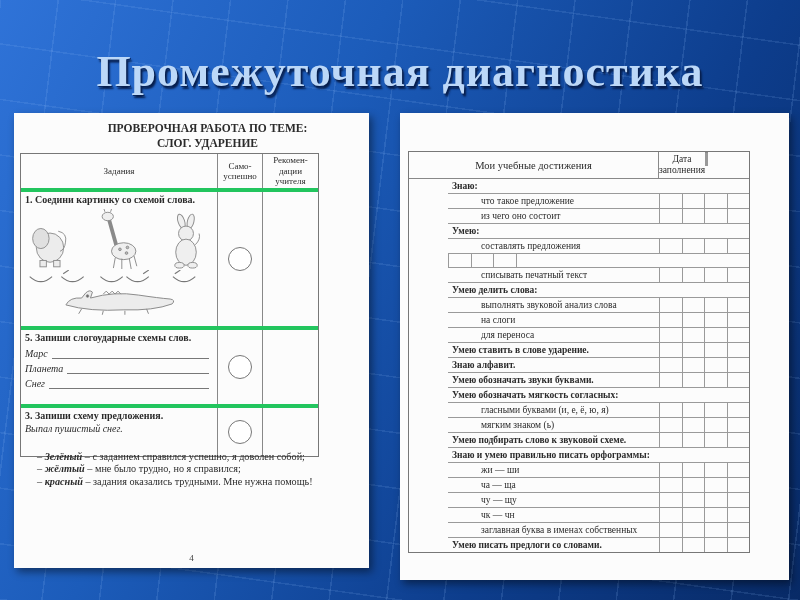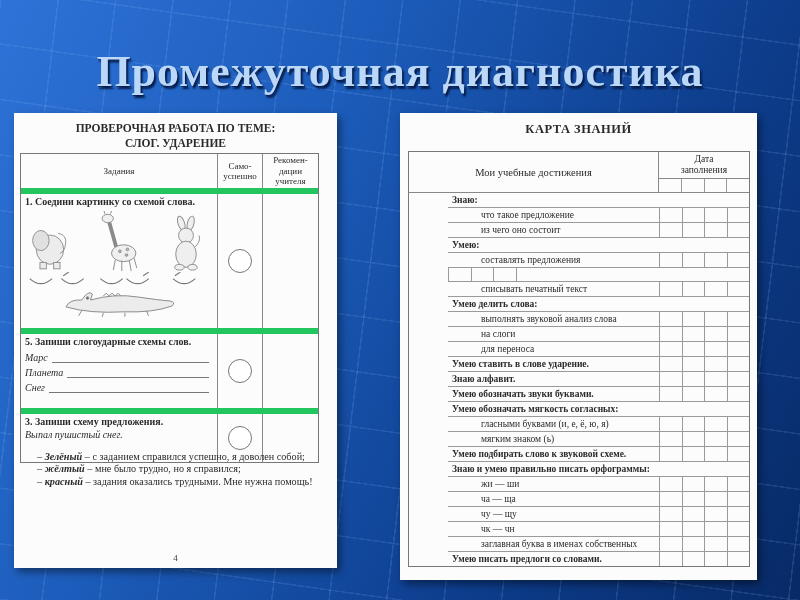--- a/index.html
+++ b/index.html
@@ -9,29 +9,29 @@
     background:
       repeating-linear-gradient(97deg, rgba(140,185,245,0.16) 0 1.5px, transparent 1.5px 57px),
       repeating-linear-gradient(8deg, rgba(140,185,245,0.14) 0 1.5px, transparent 1.5px 55px),
       linear-gradient(118deg,#2f73d8 0%,#1c5cba 35%,#0d3d8c 70%,#082a66 100%);
   }
   .slide-title{
     position:absolute;top:46px;left:0;width:100%;text-align:center;
     font-weight:bold;font-size:44px;letter-spacing:1px;color:#bcd8f8;
     text-shadow:2px 3px 2px #071f4e, 1px 1px 0 #0a2a66;
   }
-  .page{position:absolute;background:#fcfcfc;box-shadow:3px 4px 8px rgba(0,0,0,0.45);color:#2b2b2b;}
+  .page{position:absolute;background:#fcfcfc;box-shadow:3px 4px 8px rgba(0,0,0,0.45);color:#2b2b2b;padding-left:32px;}
   .page.left{left:14px;top:113px;width:323px;height:455px;}
   .page.right{left:400px;top:113px;width:357px;height:467px;}
 
   
   .ws-title{margin-top:8px;text-align:center;font-weight:bold;font-size:11.5px;line-height:1.3;white-space:pre-line;}
   .ws-table{position:absolute;left:6px;top:40px;width:297px;border:1px solid #777;}
   .ws-row{display:flex;}
-  .ws-row + .ws-row{border-top:6px solid #22c55e;}
+  .ws-row + .ws-row{border-top:4px solid #22c55e;}
   .ws-col-task{width:197px;border-right:1px solid #888;padding:2px 4px;box-sizing:border-box;}
   .ws-col-self{width:45px;border-right:1px solid #888;display:flex;align-items:center;justify-content:center;box-sizing:border-box;}
   .ws-col-teacher{width:55px;box-sizing:border-box;}
   .ws-header{height:34px;}
   .ws-header .hcell{display:flex;align-items:center;justify-content:center;text-align:center;
     font-size:9px;line-height:1.15;white-space:pre-line;}
   .ws-r1{height:134px;}
   .ws-r2{height:74px;}
   .ws-r3{height:48px;}
   .task-label{font-weight:bold;font-size:10px;line-height:1.15;}
@@ -48,21 +48,21 @@
   .intro{font-weight:bold;}
   .term{font-weight:bold;font-style:italic;}
   .pagenum{position:absolute;bottom:5px;left:0;width:100%;text-align:center;font-size:9px;color:#444;}
 
   
   .km-title{margin-top:9px;text-align:center;font-weight:bold;font-size:12.5px;letter-spacing:0.5px;}
   .km-table{position:absolute;left:8px;top:38px;width:340px;border:1px solid #777;}
   .km-header{display:flex;border-bottom:1px solid #888;}
   .km-h-ach{width:250px;border-right:1px solid #888;display:flex;align-items:center;justify-content:center;
     font-size:10.5px;box-sizing:border-box;}
-  .km-h-date{width:90px;display:flex;flex-direction:column;box-sizing:border-box;}
+  .km-h-date{width:90px;display:flex;flex-direction:row;box-sizing:border-box;}
   .km-h-date-label{height:26px;text-align:center;font-size:9.5px;line-height:1.15;white-space:pre-line;padding-top:2px;box-sizing:border-box;}
   .km-h-subcells{display:flex;border-top:1px solid #888;height:13px;}
   .km-h-subcells .kcell{flex:1;}
   .km-h-subcells .kcell + .kcell{border-left:1px solid #999;}
   .krow{display:flex;border-top:1px solid #9a9a9a;min-height:13.4px;font-size:9.5px;line-height:13px;margin-left:39px;}
   .krow:first-child{border-top:none;}
   .krow .ktext{flex:1;padding:1px 3px 0 4px;white-space:nowrap;overflow:hidden;}
   .krow.item .ktext{padding-left:33px;}
   .krow.section .ktext,.krow.bold .ktext{font-weight:bold;}
   .kcells{width:90px;display:flex;border-left:1px solid #9a9a9a;box-sizing:border-box;}
@@ -193,21 +193,20 @@
   </div>
 
   <div class="instructions">
     <span id="eval-items"><p><span>– </span><span class="term">Зелёный</span><span> – с заданием справился успешно, я доволен собой;</span></p><p><span>– </span><span class="term">жёлтый</span><span> – мне было трудно, но я справился;</span></p><p><span>– </span><span class="term">красный</span><span> – задания оказались трудными. Мне нужна помощь!</span></p></span>
   </div>
 
   <div class="pagenum">4</div>
 </div>
 
 <div class="page right">
-  <div class="km-title">КАРТА ЗНАНИЙ</div>
 
   <div class="km-table">
     <div class="km-header">
       <div class="km-h-ach">Мои учебные достижения</div>
       <div class="km-h-date">
         <div class="km-h-date-label">Дата
 заполнения</div>
         <div class="km-h-subcells" id="date-subcells">
             <div class="kcell"></div>
             <div class="kcell"></div>

